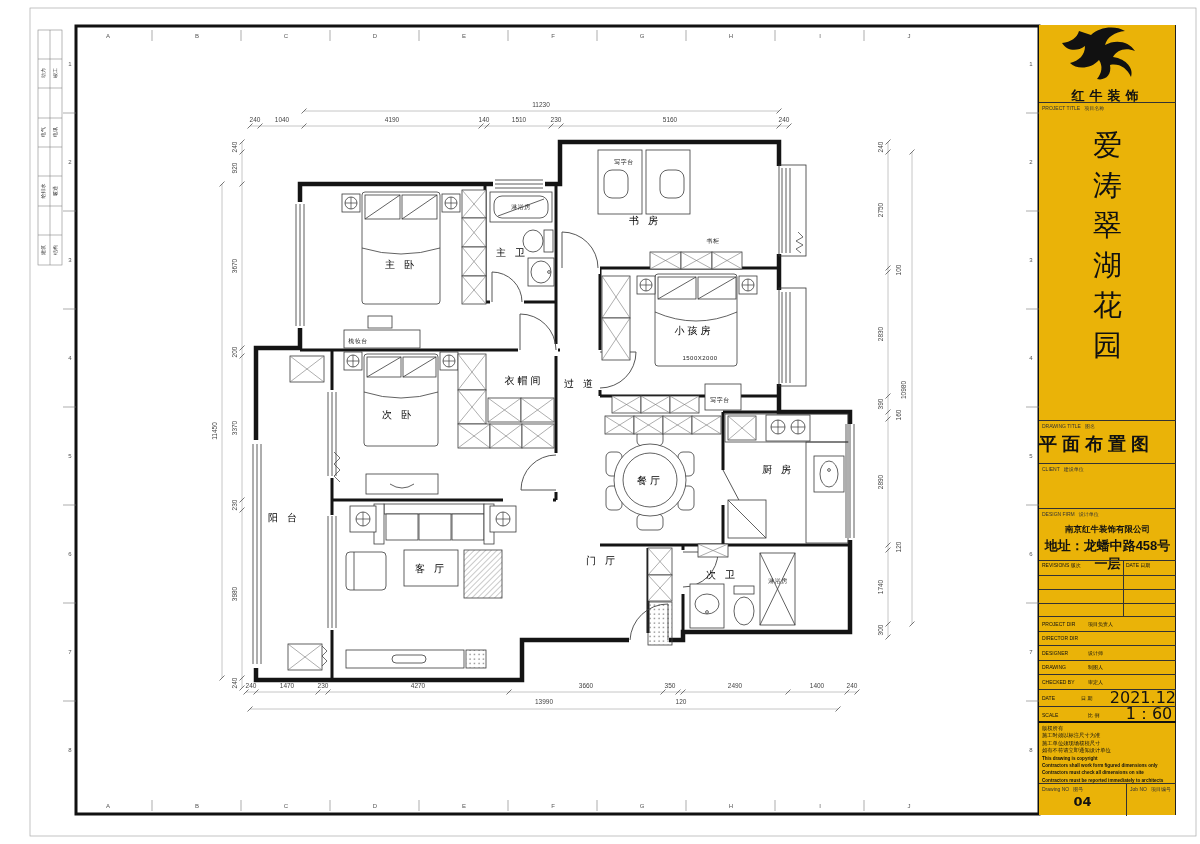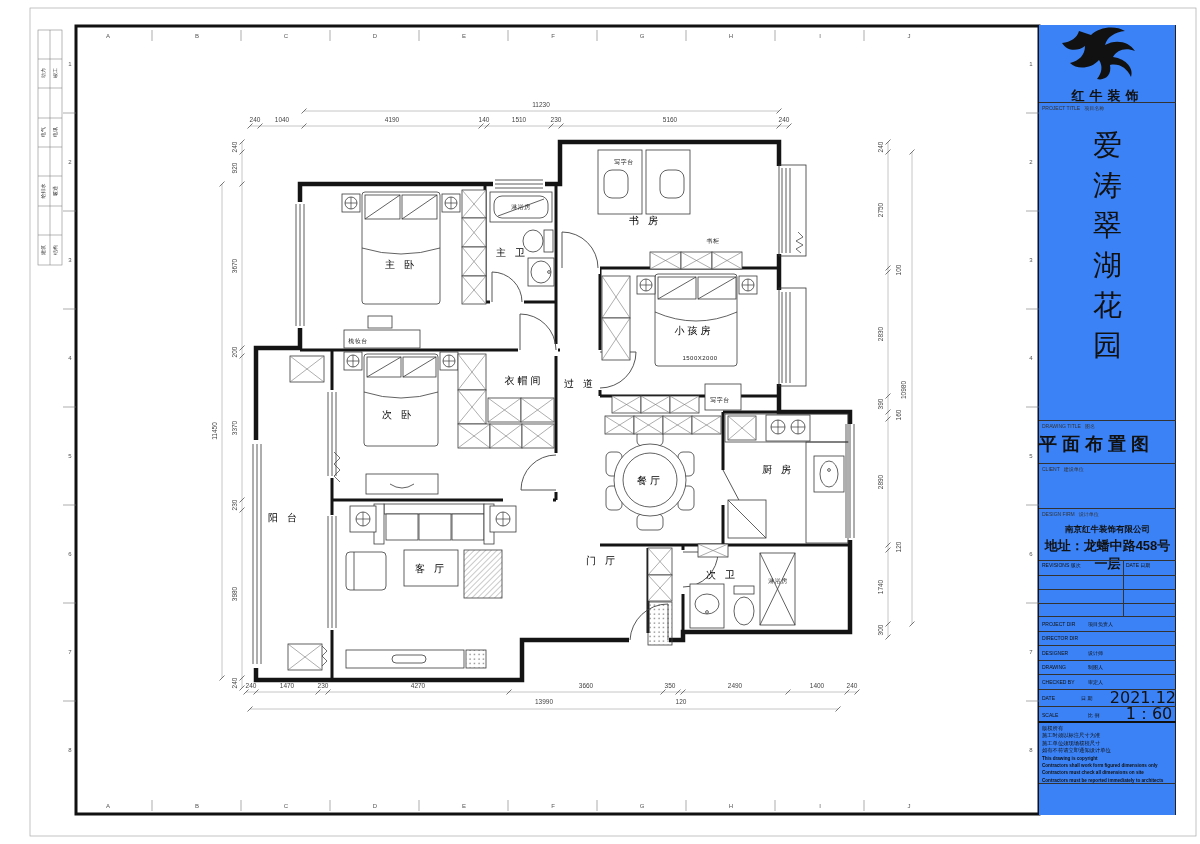--- a/index.html
+++ b/index.html
@@ -8,21 +8,21 @@
   svg text{font-family:"Liberation Sans",sans-serif;}
   .room-label{font-size:10px;letter-spacing:3px;fill:#000;}
   .small-label{font-size:6px;letter-spacing:0.5px;fill:#222;}
   .dim-label{font-size:6.5px;fill:#444;}
   .grid-letter{font-size:6px;fill:#555;}
   .grid-number{font-size:6px;fill:#555;}
   .disc-label{font-size:5px;fill:#333;}
 
   
   #titleblock{position:absolute;left:1039px;top:25px;width:137px;height:790px;
-    border-right:1px solid #222;background:#3b82f6;box-sizing:border-box;}
+    border-right:1px solid #222;background:#eab308;box-sizing:border-box;}
   #titleblock .sect{position:absolute;left:0;width:137px;box-sizing:border-box;}
   .tb-divider{position:absolute;left:0;width:137px;border-top:1px solid #333;}
   .tb-divider.thick{border-top:2.5px solid #111;}
   .tb-tinylabel{font-size:5px;color:#333;padding:2px 3px 0 3px;white-space:nowrap;}
   .tb-tinylabel .cn{margin-left:4px;}
   #tb-logo{top:0;height:77px;text-align:center;}
   #tb-brand{margin-top:2px;font-size:13px;font-weight:bold;letter-spacing:5px;}
   #tb-name{top:100px;height:290px;display:flex;flex-direction:column;align-items:center;}
   #tb-name .pchar{font-size:29px;line-height:40px;font-family:"Liberation Serif",serif;}
   #tb-drawingtitle{top:407px;font-size:18px;font-weight:bold;letter-spacing:5px;text-align:left;}
@@ -580,14 +580,23 @@
         <div class="cline">版权所有</div>
         <div class="cline">施工时须以标注尺寸为准</div>
         <div class="cline">施工单位须现场核校尺寸</div>
         <div class="cline">如有不符请立即通知设计单位</div>
         <div class="cline en">This drawing is copyright</div>
         <div class="cline en">Contractors shall work form figured dimensions only</div>
         <div class="cline en">Contractors must check all dimensions on site</div>
         <div class="cline en">Contractors must be reported immediately to architects</div>
       </div>
     <div class="tb-divider" style="top:758px;"></div>
+    <div class="sect" id="tb-bottom">
+      <div class="cell left">
+        <div class="tb-tinylabel"><span>Drawing NO</span><span class="cn">图号</span></div>
+        <div id="tb-drawno">04</div>
+      </div>
+      <div class="cell right">
+        <div class="tb-tinylabel"><span>Job NO</span><span class="cn">项目编号</span></div>
+      </div>
+    </div>
   </div>
 </div>
 
 </body></html>

